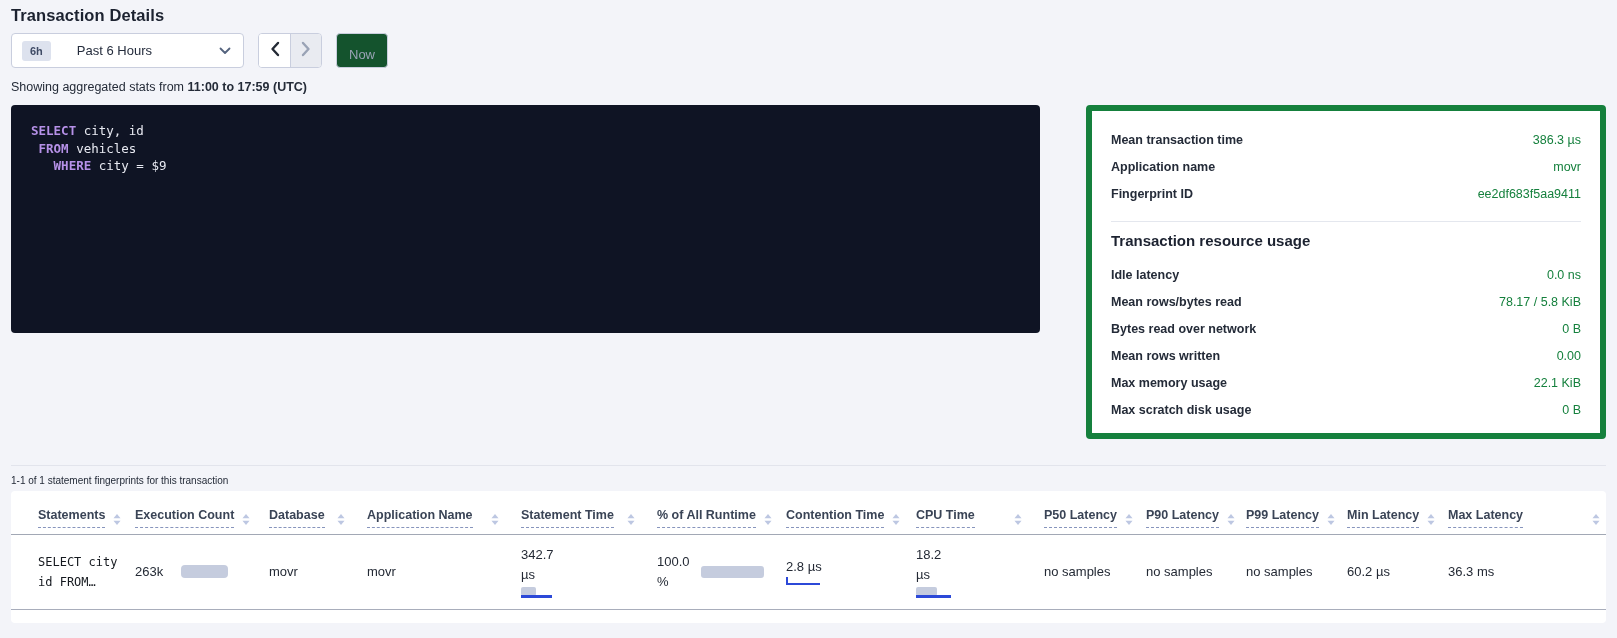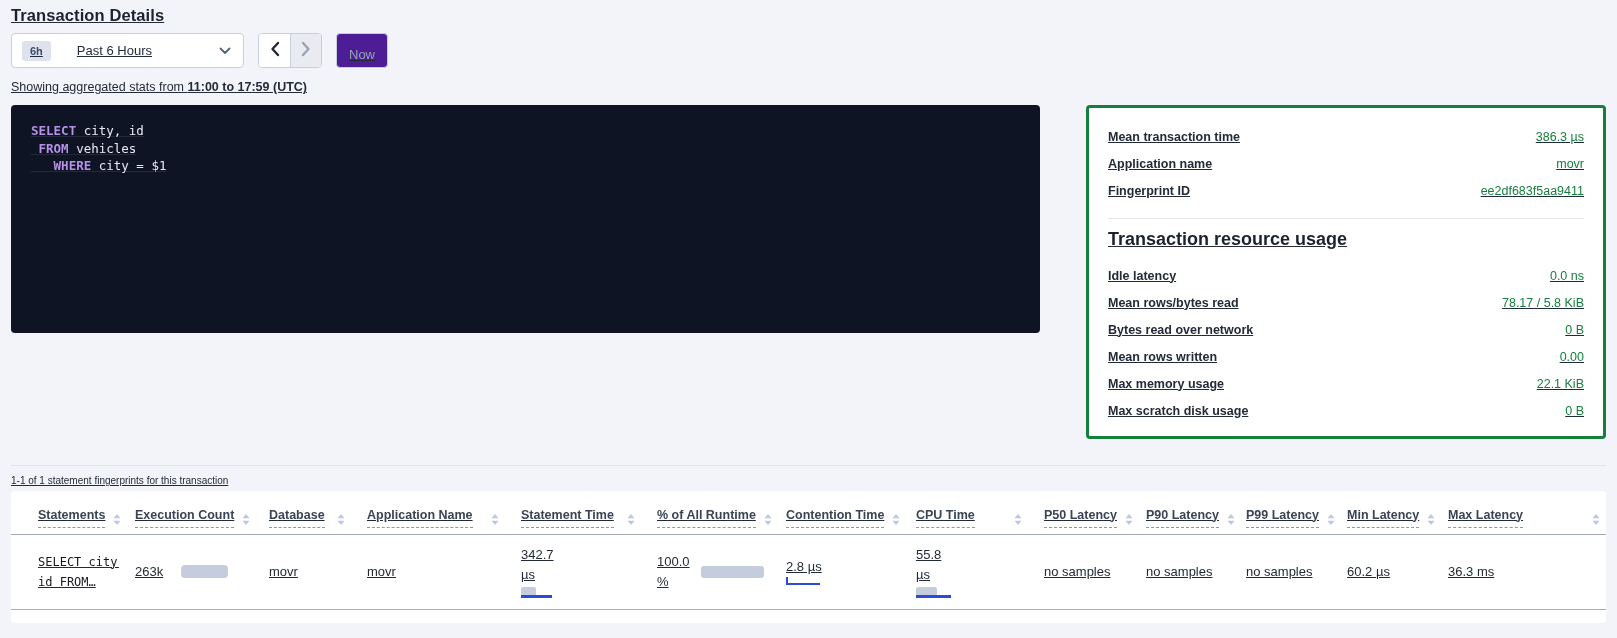--- a/index.html
+++ b/index.html
@@ -2,21 +2,21 @@
 <html style="--accent: #2c49d8; --bar-gray: #c5ccde; --code-bg: #0f1424; --code-kw: #b691e8;"><head>
 <meta charset="utf-8">
 <style>
   * { margin:0; padding:0; box-sizing:border-box; }
   html,body { width:1617px; height:638px; overflow:hidden; }
   body {
     background:#f3f4f9;
     font-family:"Liberation Sans", sans-serif;
     color:#242b38;
   }
-  .page { padding:0 11px; position:relative;text-decoration:underline; }
+  .page { padding:0 11px; position:relative; }
 
   
   .page-title {
     padding-top:6px;
     font-size:16.5px; font-weight:700; color:#1c2230; letter-spacing:.1px;
   }
 
   
   .controls { margin-top:8px; display:flex; align-items:flex-start; gap:14px; }
   .time-dropdown {
@@ -37,21 +37,21 @@
   }
   .arrow-btn {
     width:31px; height:100%; display:flex; align-items:center; justify-content:center;
     background:#ffffff; border:none; cursor:pointer;
   }
   .arrow-btn.disabled { background:#e9ebf1; cursor:default; }
   .arrow-btn + .arrow-btn { border-left:1px solid #c9cede; }
 
   .now-btn {
     height:35px; padding:13px 12px; font-size:13px; color:#9aa3b6;
-    background:#4c1d95; border:1px solid #c9cede; border-radius:4px; cursor:default;
+    background:#14532d; border:1px solid #c9cede; border-radius:4px; cursor:default;
     font-family:"Liberation Sans", sans-serif;
   }
 
   
   .stats-line { margin-top:12px; font-size:12.5px; color:#242b38; }
   .stats-line b { font-weight:700; }
 
   
   .main-row { margin-top:11px; display:flex; align-items:flex-start; gap:46px; }
 
@@ -60,28 +60,28 @@
     background:var(--code-bg, #0f1424); border-radius:4px;
     padding:17px 20px;
     font-family:"DejaVu Sans Mono", monospace;
     font-size:12.5px; line-height:17.5px; color:#e8eaf2;
     white-space:pre;
   }
   .sql-kw { color:var(--code-kw, #b691e8); font-weight:700; }
 
   .summary-card {
     flex:1; min-height:334px; background:#ffffff;
-    border:3px solid #15803d; border-radius:4px;
+    border:6px solid #15803d; border-radius:4px;
     padding:15px 19px 10px 19px;
   }
   .sum-row { display:flex; justify-content:space-between; align-items:center; padding:6.5px 0; }
   .sum-label { font-size:12.5px; font-weight:700; color:#242b38; }
   .sum-value { font-size:12.5px; color:#15803d; }
   .sum-divider { border:none; border-top:1px solid #e4e7ee; margin:14px 0 8px 0; }
-  .sum-section-title { font-size:18px; font-weight:700; color:#1c2230; margin:10px 0 12px 0; }
+  .sum-section-title { font-size:15px; font-weight:700; color:#1c2230; margin:10px 0 12px 0; }
 
   
   .full-divider { border:none; border-top:1px solid #e2e4ec; margin-top:26px; }
   .table-caption { margin-top:9px; font-size:10px; color:#242b38; }
 
   
   .table-card {
     margin-top:5px; height:132px; background:#ffffff;
     border-radius:4px; overflow:hidden;
   }
@@ -157,21 +157,21 @@
       </button>
     </div>
 
     <button class="now-btn">Now</button>
   </div>
 
   <div class="stats-line"><span>Showing aggregated stats from </span><b>11:00 to 17:59 (UTC)</b></div>
 
   <div class="main-row">
 
-    <div class="sql-box"><div><span></span><span class="sql-kw">SELECT</span><span> city, id</span></div><div><span> </span><span class="sql-kw">FROM</span><span> vehicles</span></div><div><span>   </span><span class="sql-kw">WHERE</span><span> city = $1</span></div></div>
+    <div class="sql-box"><div><span></span><span class="sql-kw">SELECT</span><span> city, id</span></div><div><span> </span><span class="sql-kw">FROM</span><span> vehicles</span></div><div><span>   </span><span class="sql-kw">WHERE</span><span> city = $9</span></div></div>
 
     <div class="summary-card">
       <div class="sum-row">
         <span class="sum-label">Mean transaction time</span>
         <span class="sum-value">386.3 µs</span>
       </div>
       <div class="sum-row">
         <span class="sum-label">Application name</span>
         <span class="sum-value">movr</span>
       </div>
@@ -410,21 +410,21 @@
               <span class="pct-text"><span>100.0</span> <span>%</span></span>
               <span class="bar-pct"></span>
             </div>
           </td>
           <td>
             <div><span>2.8 µs</span></div>
             <div class="cont-line"></div>
           </td>
           <td>
             <div class="two-line">
-              <span>55.8</span>
+              <span>18.2</span>
               <span>µs</span>
             </div>
             <div class="bar-row">
               <span class="bar-pill pill-cpu"></span>
               <span class="bar-line line-cpu"></span>
             </div>
           </td>
           <td><span>no samples</span></td>
           <td><span>no samples</span></td>
           <td><span>no samples</span></td>

